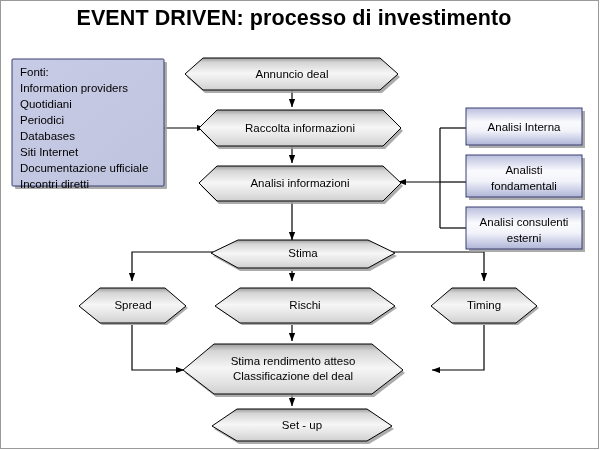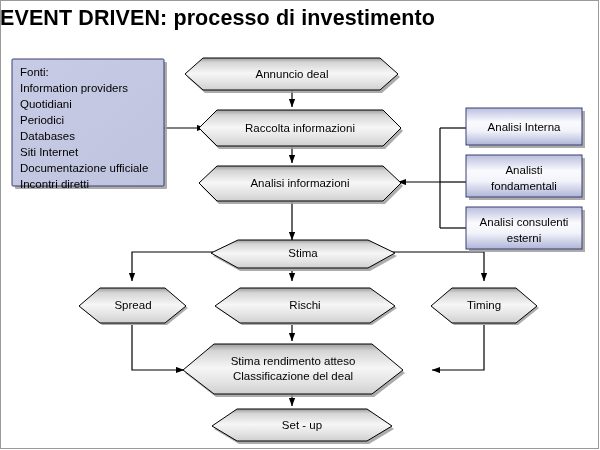--- a/index.html
+++ b/index.html
@@ -20,20 +20,21 @@
     left: 0; top: 0;
     width: 599px; height: 449px;
     border: 1px solid #9a9a9a;
     box-sizing: border-box;
     pointer-events: none;
   }
   #title {
     position: absolute;
     left: 0; top: 6px;
     width: 588px;
+    text-align: center;
     font-size: 21.5px;
     font-weight: bold;
     color: #000000;
     letter-spacing: 0.1px;
     font-family: "Liberation Sans", sans-serif;
   }
   svg.flow {
     position: absolute;
     left: 0; top: 0;
     width: 600px;

